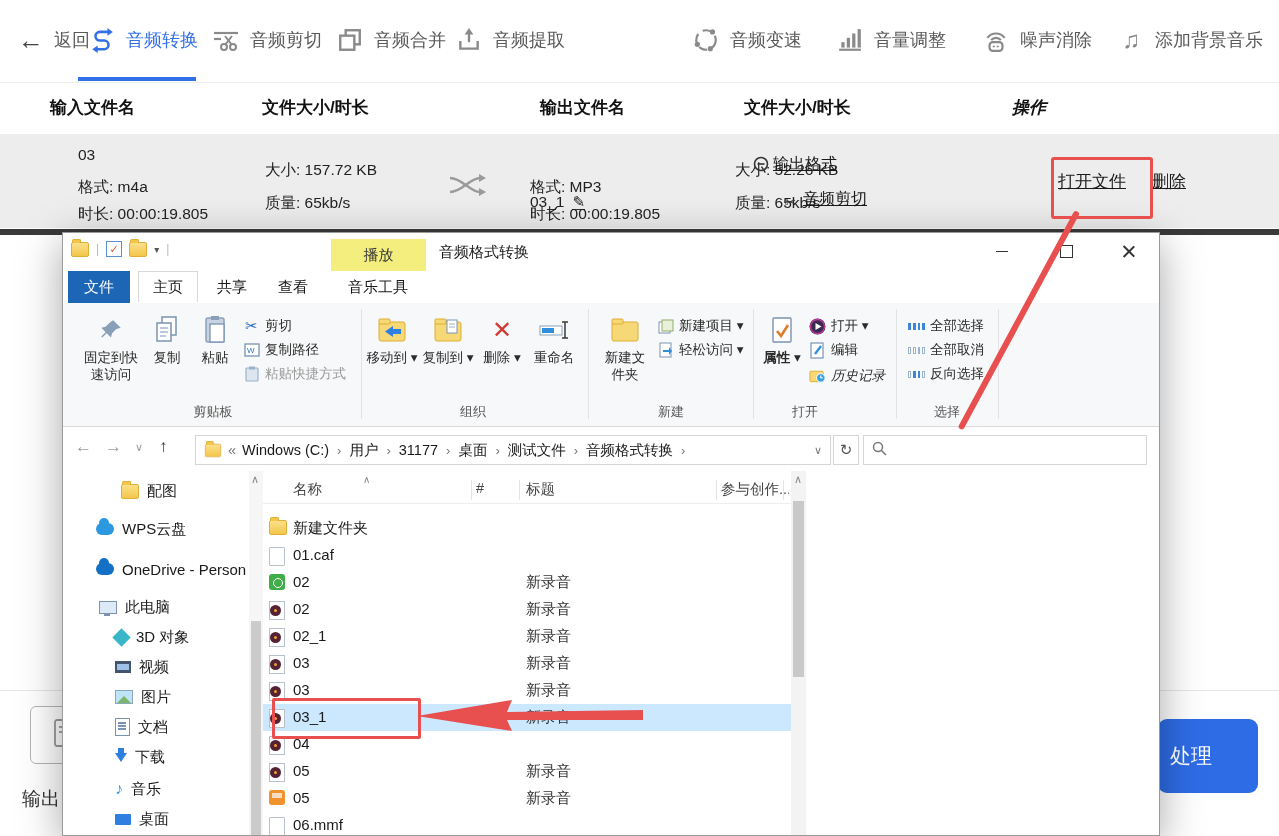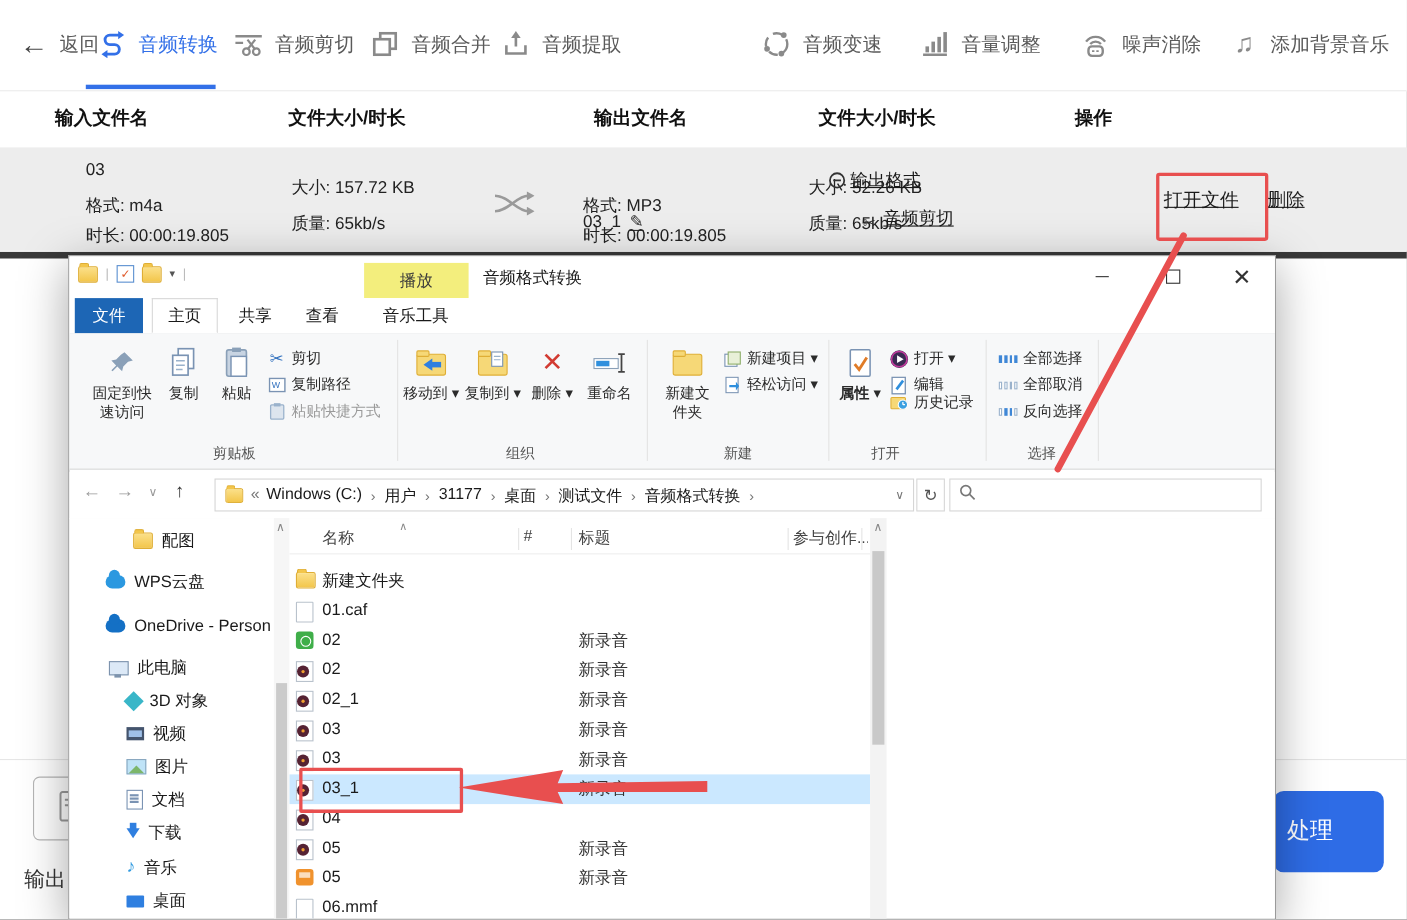--- a/index.html
+++ b/index.html
@@ -220,21 +220,21 @@
     <div class="tb-item" style="left:1117px;">
       <span class="tb-ico" style="color:#8a8a8a;font-size:24px;">♫</span>
       <span>添加背景音乐</span>
     </div>
   </div>
 
   <div class="th" style="left:50px;">输入文件名</div>
   <div class="th" style="left:262px;">文件大小/时长</div>
   <div class="th" style="left:540px;">输出文件名</div>
   <div class="th" style="left:744px;">文件大小/时长</div>
-  <div class="th" style="left:977px;">操作</div>
+  <div class="th" style="left:1012px;font-style:italic;">操作</div>
 
   <div class="trow">
     <div class="cell" style="left:78px;top:12px;">03</div>
     <div class="cell" style="left:78px;top:43px;">格式: m4a</div>
     <div class="cell" style="left:78px;top:70px;">时长: 00:00:19.805</div>
     <div class="cell" style="left:265px;top:26px;">大小: 157.72 KB</div>
     <div class="cell" style="left:265px;top:59px;">质量: 65kb/s</div>
     <span class="abs" style="left:448px;top:38px;">
       <svg width="38" height="26" viewBox="0 0 38 26">
           <path d="M2 6 C14 6 22 20 32 20" fill="none" stroke="#9a9a9a" stroke-width="2.4"></path>
@@ -473,21 +473,21 @@
       </div>
       <div class="rb-sm" style="left:746px;top:38px;">
         <span class="rb-ico">
           <svg width="15" height="17" viewBox="0 0 15 17">
               <rect x="1" y="1" width="12" height="15" fill="#fff" stroke="#7a93b3" stroke-width="1.2"></rect>
               <line x1="11" y1="4" x2="5" y2="12" stroke="#2f8fdd" stroke-width="2.4"></line>
             </svg>
         </span>
         <span>编辑</span>
       </div>
-      <div class="rb-sm" style="left:746px;top:54px;">
+      <div class="rb-sm" style="left:746px;top:64px;font-style:italic;">
         <span class="rb-ico">
           <svg width="18" height="16" viewBox="0 0 18 16">
               <rect x="1" y="3" width="14" height="11" rx="1" fill="#f6d877" stroke="#dfae35"></rect>
               <circle cx="12.5" cy="10" r="4.5" fill="#3aa0e0" stroke="#fff"></circle>
               <line x1="12.5" y1="10" x2="12.5" y2="7.5" stroke="#fff" stroke-width="1.2"></line>
               <line x1="12.5" y1="10" x2="14.5" y2="10" stroke="#fff" stroke-width="1.2"></line>
             </svg>
         </span>
         <span>历史记录</span>
       </div>

